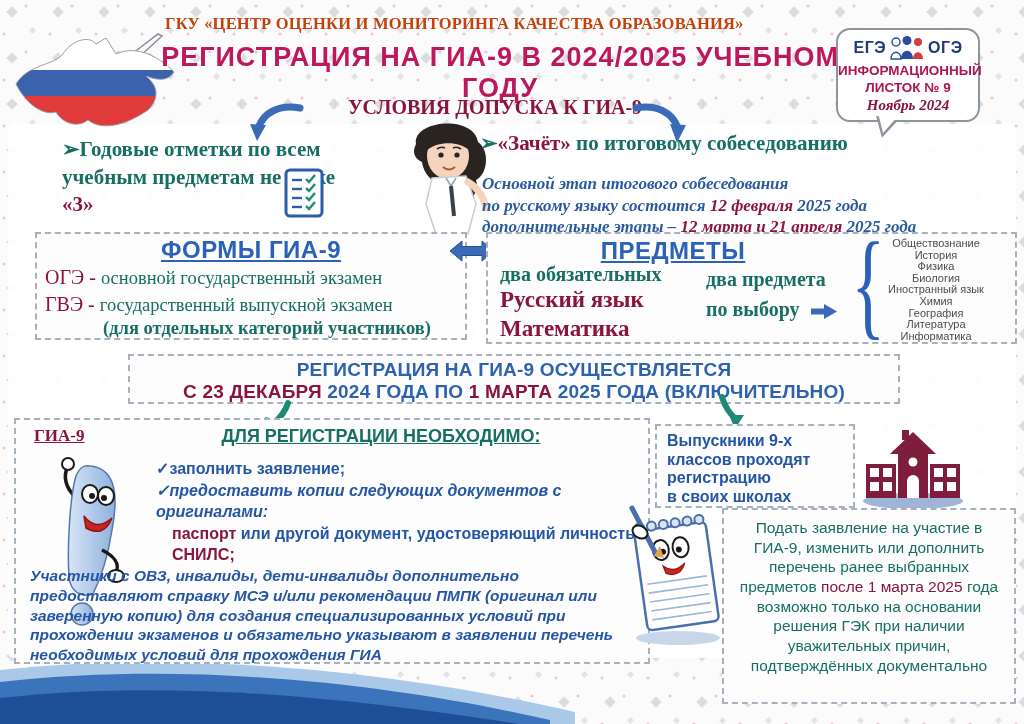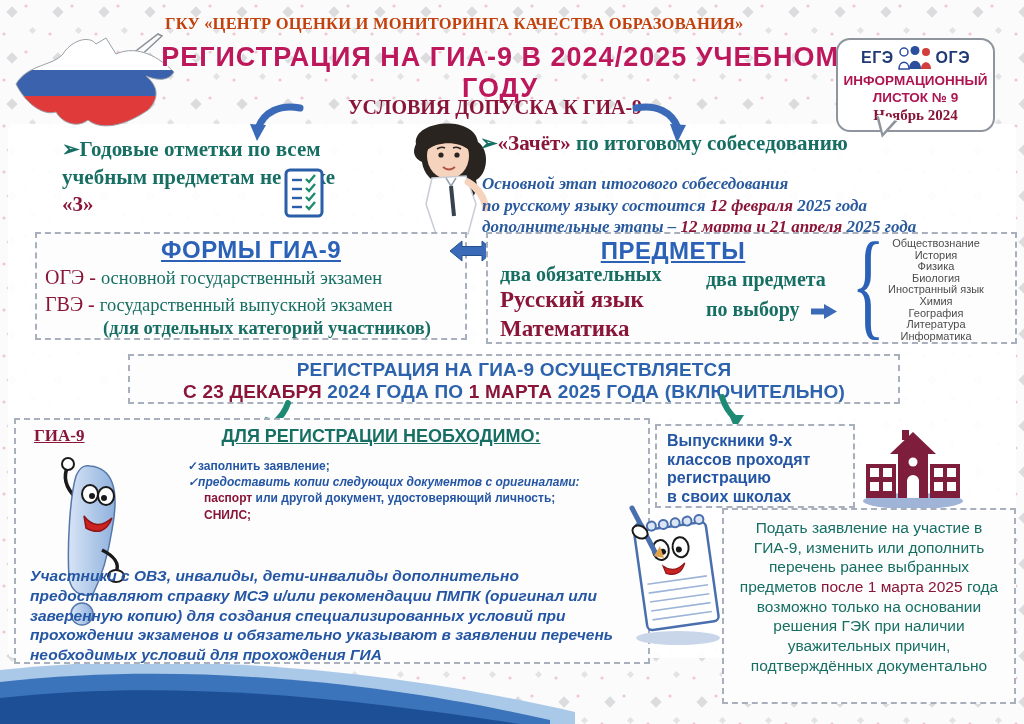--- a/index.html
+++ b/index.html
@@ -12,28 +12,28 @@
   
   #bg-pattern{position:absolute;inset:0;z-index:0;}
   #white-overlay{position:absolute;left:8px;top:124px;width:1008px;height:534px;background:rgba(255,255,255,.93);z-index:1;border-radius:6px;}
   .content{z-index:2;}
   
   .org-line{left:165px;top:14px;width:660px;text-align:left;font-weight:bold;font-size:16.5px;
             color:#c2410c;letter-spacing:.2px;}
   .main-title{left:150px;top:42px;width:700px;text-align:center;font-weight:bold;font-size:27px;
               color:#be185d;letter-spacing:1px;text-shadow:1px 1px 0 rgba(255,255,255,.9);}
   
-  .bubble{left:836px;top:38px;width:159px;height:94px;background:#fff;border:2px solid #8f959e;
+  .bubble{left:836px;top:28px;width:144px;height:94px;background:#fff;border:2px solid #8f959e;
           border-radius:14px;text-align:center;padding-top:4px;box-sizing:border-box;}
   .bubble-tail1{left:872px;top:118px;width:0;height:0;border:11px solid transparent;border-top:20px solid #8f959e;transform:rotate(14deg);}
   .bubble-tail2{left:875px;top:116px;width:0;height:0;border:9px solid transparent;border-top:17px solid #ffffff;transform:rotate(14deg);}
   .logo-row{display:flex;align-items:center;justify-content:center;gap:2px;height:28px;}
   .logo-word{font-weight:bold;font-size:16px;color:#203a75;letter-spacing:.5px;}
   .badge-line{font-weight:bold;font-size:13.5px;color:#ad1550;line-height:17px;}
-  .badge-date{font-family:"Liberation Serif",serif;font-weight:bold;font-size:15px;color:#8a1538;line-height:19px;}
+  .badge-date{font-family:"Liberation Serif",serif;font-style:italic;font-weight:bold;font-size:15px;color:#8a1538;line-height:19px;}
   
   .cond-title{left:305px;top:96px;width:380px;text-align:center;font-weight:bold;font-size:20px;color:#8a1538;}
   .cond-left{left:62px;top:136px;width:296px;font-weight:bold;font-size:21px;line-height:1.32;color:#176f63;}
   .cond-right-head{left:480px;top:131px;width:500px;font-weight:bold;font-size:21px;color:#176f63;}
   .cond-right-details{left:482px;top:173px;width:490px;font-style:italic;font-weight:bold;font-size:17px;
                       line-height:1.27;color:#2a5a9e;}
   
   .dashed{border:2px dashed #a7b0bc;background:#fdfdfe;box-sizing:border-box;}
   .forms-box{left:35px;top:232px;width:432px;height:108px;padding:2px 8px;}
   .box-title{font-weight:bold;font-size:24px;color:#2b62b8;text-decoration:underline;text-align:center;letter-spacing:.5px;}
@@ -49,21 +49,21 @@
   .brace{left:352px;top:-8px;font-family:"Liberation Serif",serif;font-size:118px;color:#2b62b8;
          transform:scaleX(.6);line-height:118px;font-weight:normal;}
   .subj-list{left:372px;top:4px;width:152px;text-align:center;font-size:11px;line-height:11.6px;color:#4c4c4c;}
   
   .banner{left:128px;top:354px;width:772px;height:50px;text-align:center;padding-top:3px;}
   .banner-l{font-weight:bold;font-size:19px;line-height:22px;color:#2d63ad;letter-spacing:.2px;}
   
   .reg-box{left:14px;top:418px;width:636px;height:246px;}
   .reg-tag{left:18px;top:6px;font-weight:bold;font-size:17px;color:#8a1538;text-decoration:underline;font-family:"Liberation Serif",serif;}
   .reg-title{left:110px;top:6px;width:510px;text-align:center;font-weight:bold;font-size:18px;color:#176f63;text-decoration:underline;}
-  .checklist{left:140px;top:38px;width:496px;font-weight:bold;font-size:12px;line-height:1.35;color:#2456a4;margin-left:32px;}
+  .checklist{left:140px;top:38px;width:496px;font-weight:bold;font-size:16px;line-height:1.35;color:#2456a4;}
   .chk-indent{padding-left:16px;}
   .reg-note{left:14px;top:146px;width:612px;font-weight:bold;font-style:italic;font-size:15.5px;line-height:1.28;color:#2456a4;}
   
   .school-box{left:655px;top:424px;width:200px;height:84px;padding:6px 10px;}
   .school-line{font-weight:bold;font-size:16px;line-height:18.5px;color:#2456a4;}
   
   .deadline-box{left:722px;top:508px;width:294px;height:196px;padding:8px 10px;text-align:center;
                 font-weight:normal;font-size:15.5px;line-height:1.27;color:#176f63;}
   .it{font-style:italic;}
 </style>

